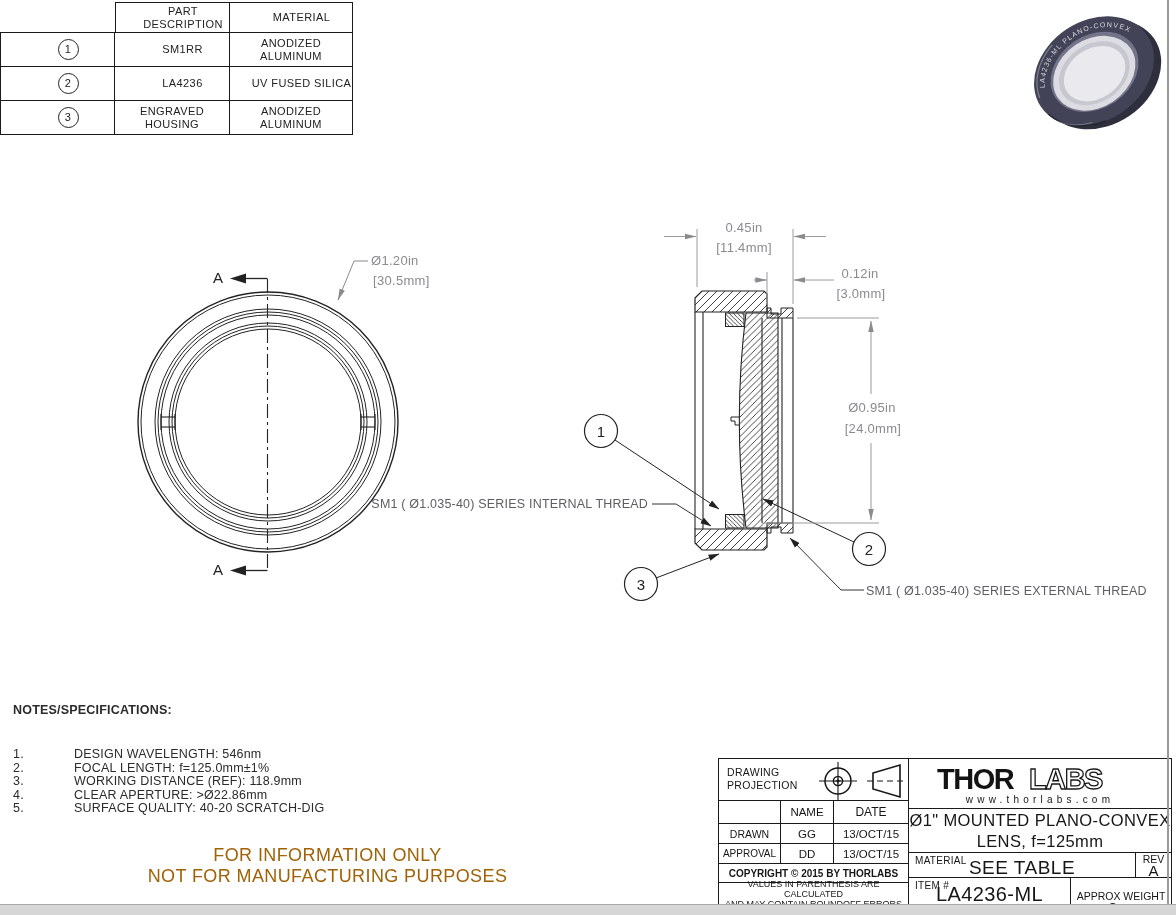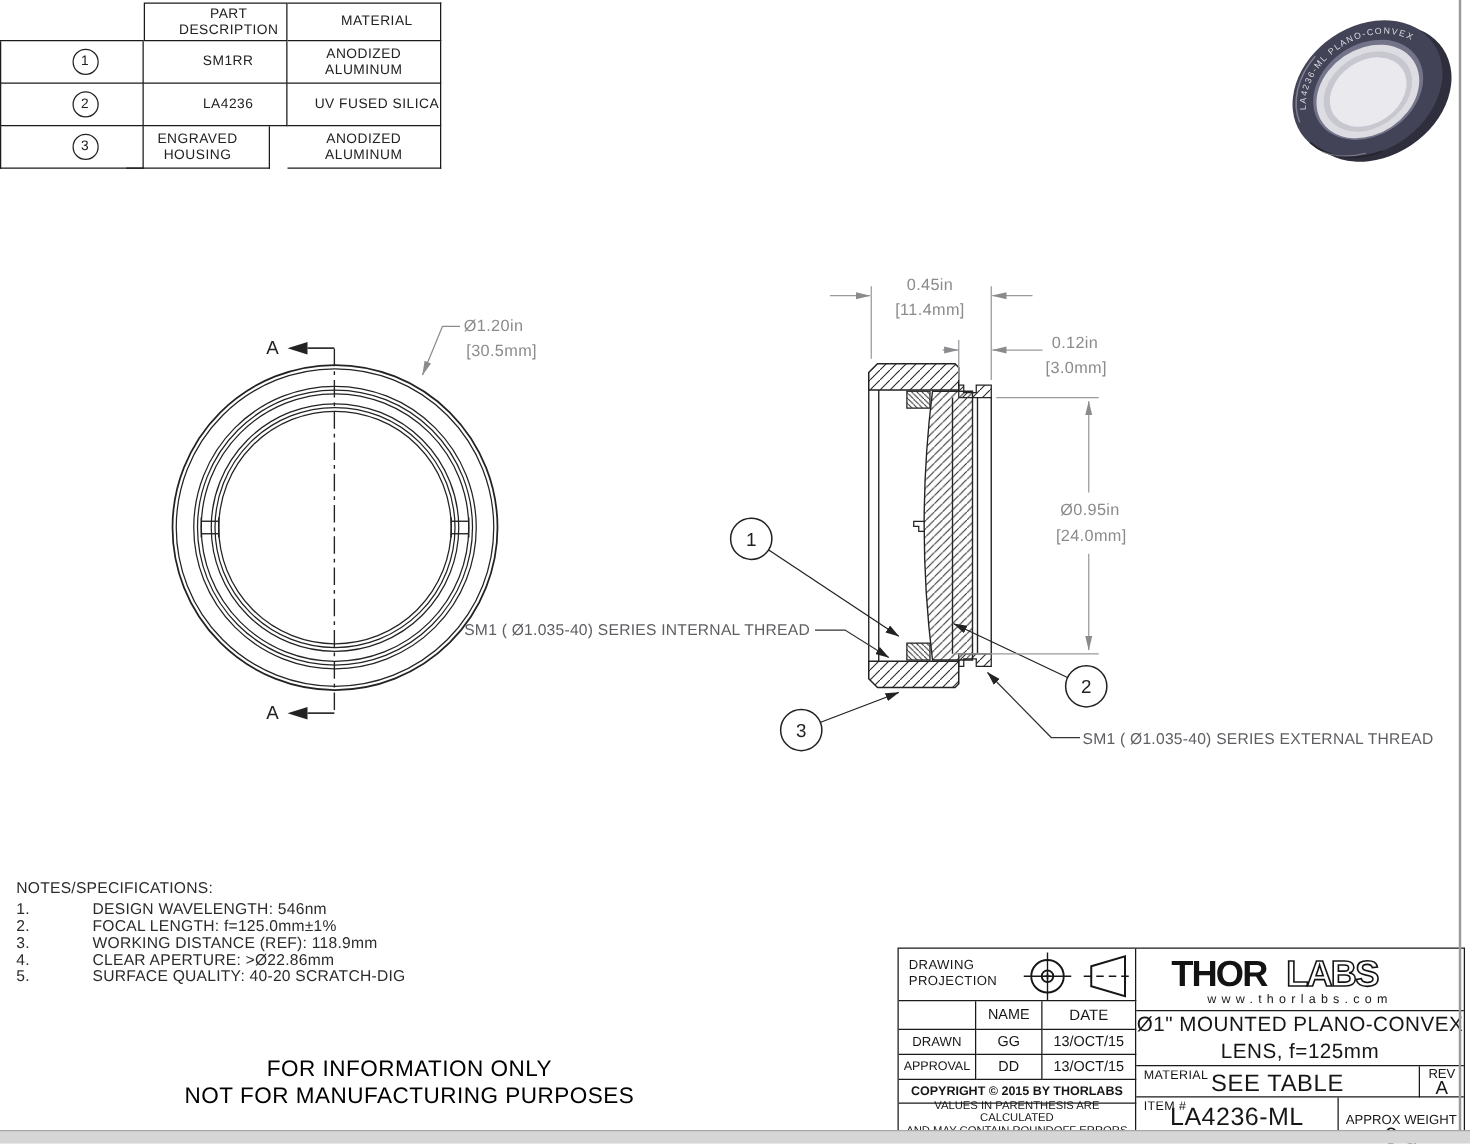--- a/index.html
+++ b/index.html
@@ -6,26 +6,26 @@
   #sheet{position:relative;width:1176px;height:915px;background:#ffffff;overflow:hidden;
          font-family:"Liberation Sans", sans-serif;color:#2b2b2b;}
   .abs{position:absolute;box-sizing:border-box;}
   
   .ptcell{position:absolute;box-sizing:border-box;display:flex;align-items:center;justify-content:center;
           text-align:center;font-size:11px;letter-spacing:.4px;color:#222;line-height:12.5px;padding-left:21px;}
   .cnum{display:inline-flex;align-items:center;justify-content:center;width:19px;height:19px;
         border:1.3px solid #222;border-radius:50%;font-size:11px;color:#222;}
   
   #notes{position:absolute;left:13px;top:703px;font-size:12.5px;letter-spacing:.2px;color:#2b2b2b;}
-  #notes .ttl{margin-bottom:4px;}
+  #notes .ttl{margin-bottom:31px;font-weight:bold;}
   .note-row{display:flex;line-height:13.6px;}
   .note-num{width:61px;flex:0 0 61px;}
   
   #watermark{position:absolute;left:55px;top:845px;width:545px;text-align:center;
-             font-size:18px;line-height:21px;letter-spacing:.4px;color:#000000;}
+             font-size:18px;line-height:21px;letter-spacing:.4px;color:#a16207;}
   
   #tblock{position:absolute;left:718px;top:758px;width:452px;height:146px;border:1.6px solid #1a1a1a;}
   .tb{position:absolute;box-sizing:border-box;font-size:10.5px;color:#161616;}
   .bR{border-right:1.4px solid #1a1a1a;} .bB{border-bottom:1.4px solid #1a1a1a;}
   .cen{display:flex;align-items:center;justify-content:center;text-align:center;}
   .lblsm{position:absolute;left:6px;top:2px;font-size:10px;letter-spacing:.3px;}
   #site{letter-spacing:4.2px;font-size:10px;text-align:center;}
   
   #rightBorder{position:absolute;left:1167px;top:0;width:2px;height:906px;background:#9a9a9a;}
   #bottomBar{position:absolute;left:0;top:904px;width:1176px;height:11px;background:#d6d6d6;
@@ -212,21 +212,21 @@
       </div>
     <div class="ptcell" style="left:230px;top:67px;width:123px;height:34px;border:1.5px solid #1a1a1a;border-top:none;border-left:none;">
       <span>UV FUSED SILICA</span>
       </div>
 
     <div class="ptcell" style="left:0;top:101px;width:115px;height:34px;border:1.5px solid #1a1a1a;border-top:none;">
       <span class="cnum">
           <span>3</span>
         </span>
       </div>
-    <div class="ptcell" style="left:101px;top:101px;width:115px;height:34px;border:1.5px solid #1a1a1a;border-top:none;border-left:none;padding:0 18px;">
+    <div class="ptcell" style="left:115px;top:101px;width:115px;height:34px;border:1.5px solid #1a1a1a;border-top:none;border-left:none;padding:0 18px;">
       <span>ENGRAVED HOUSING</span>
       </div>
     <div class="ptcell" style="left:230px;top:101px;width:123px;height:34px;border:1.5px solid #1a1a1a;border-top:none;border-left:none;padding:0 14px;">
       <span>ANODIZED ALUMINUM</span>
       </div>
   </div>
 
   <div id="notes">
     <div class="ttl">NOTES/SPECIFICATIONS:</div>
     <div class="note-row">

